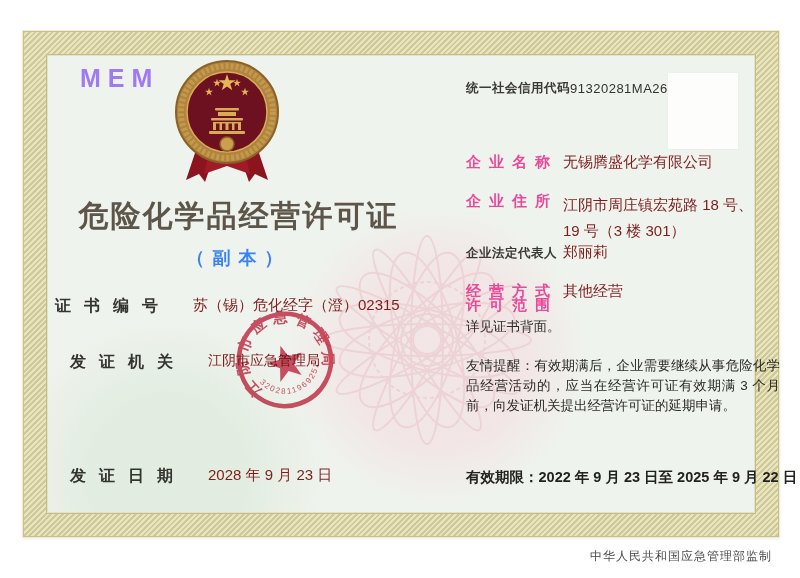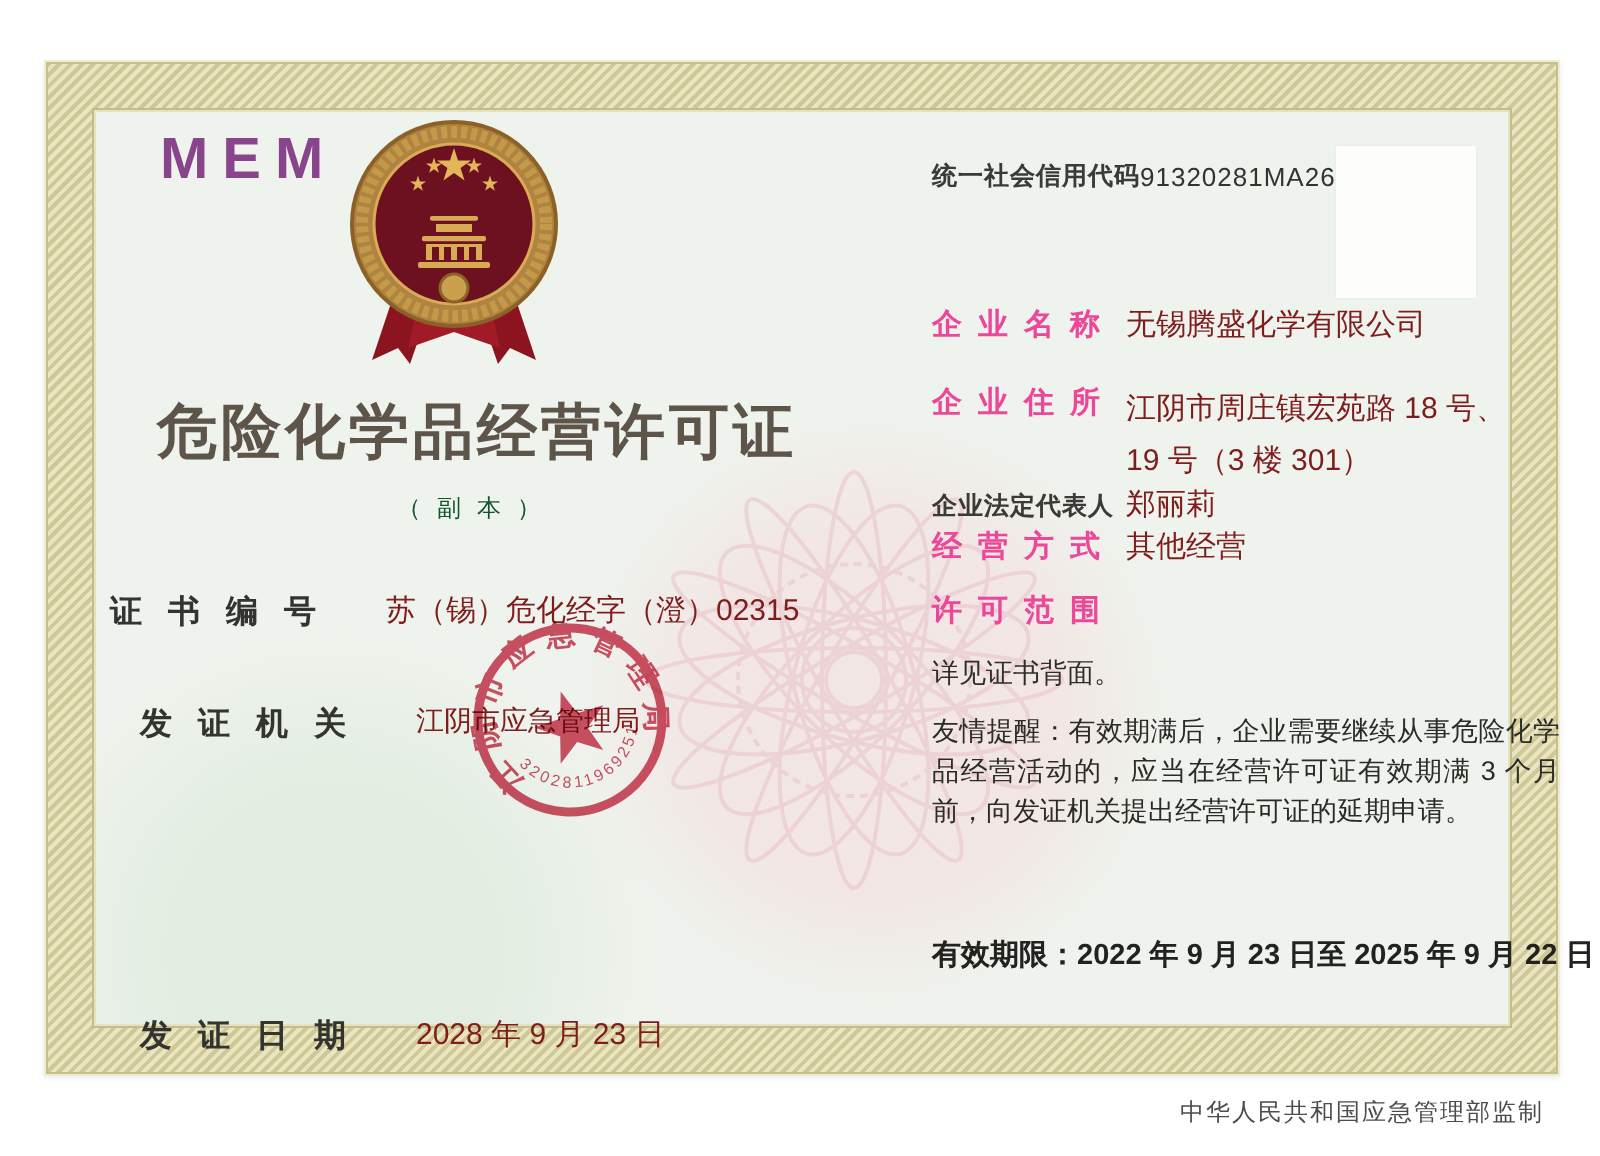--- a/index.html
+++ b/index.html
@@ -18,24 +18,24 @@
   .inner{
     position:absolute;left:24px;top:24px;right:24px;bottom:24px;
     background:
       radial-gradient(circle at 390px 300px, rgba(244,220,223,.55) 0 90px, rgba(244,220,223,0) 150px),
       radial-gradient(circle at 120px 420px, rgba(214,231,214,.5) 0 80px, rgba(214,231,214,0) 160px),
       #eff3ed;
     border:1px solid #c2bd8e;
     box-shadow:0 0 0 1px #e6e2bc inset;
   }
   .abs{position:absolute;}
-  .mem{font-size:29px;font-weight:bold;letter-spacing:7px;color:#701a75;opacity:.8;}
+  .mem{font-size:25px;font-weight:bold;letter-spacing:7px;color:#8b5cf6;opacity:.8;}
   .title{width:345px;text-align:center;font-family:"Liberation Serif","DejaVu Serif",serif;
          font-size:30px;font-weight:bold;letter-spacing:2px;color:#5d554a;}
-  .subtitle{width:345px;text-align:center;font-size:12px;font-weight:normal;letter-spacing:8px;color:#14532d;}
+  .subtitle{width:345px;text-align:center;font-size:18px;font-weight:bold;letter-spacing:8px;color:#3b82f6;}
   .row{display:flex;align-items:flex-start;}
   .lbl-big{font-size:16px;font-weight:bold;letter-spacing:13px;color:#33332f;flex:0 0 138px;white-space:nowrap;}
   .lbl-r{font-size:15px;font-weight:bold;letter-spacing:8px;color:#ec4899;flex:0 0 97px;white-space:nowrap;}
   .lbl-sm{font-size:12.5px;font-weight:bold;letter-spacing:.5px;color:#3a3a36;flex:0 0 97px;white-space:nowrap;}
   .val{font-size:15px;color:#7f1d1d;}
   .val-sm{font-size:13px;color:#33332f;letter-spacing:.5px;}
   .note{font-size:13.5px;color:#2e2e2a;}
   .reminder{width:314px;font-size:13.5px;line-height:1.48;color:#2b2b27;text-align:justify;}
   .validity{font-size:14.5px;font-weight:bold;color:#22221f;white-space:nowrap;}
   .maker{font-size:12px;color:#4c4c4c;letter-spacing:1px;}
@@ -119,21 +119,21 @@
   <div class="abs subtitle" style="left:66px;top:246px;">（副本）</div>
 
   <div class="abs row" style="left:55px;top:296px;">
     <span class="lbl-big">证书编号</span>
     <span class="val">苏（锡）危化经字（澄）02315</span>
   </div>
   <div class="abs row" style="left:70px;top:352px;">
     <span class="lbl-big">发证机关</span>
     <span class="val" style="font-size:14px;">江阴市应急管理局</span>
   </div>
-  <div class="abs row" style="left:70px;top:466px;margin-top:42px;">
+  <div class="abs row" style="left:70px;top:466px;">
     <span class="lbl-big">发证日期</span>
     <span class="val">2028 年 9 月 23 日</span>
   </div>
 
   <svg class="abs stamp" style="left:210px;top:285px;" width="150" height="150" viewBox="0 0 150 150">
     <circle cx="75" cy="75" r="46" fill="none" stroke="#cc3b52" stroke-width="4.5"></circle>
     <polygon points="75,60 79.5,72.9 93.1,73.1 82.2,81.3 86.2,94.4 75,86.6 63.8,94.4 67.8,81.3 56.9,73.1 70.5,72.9" fill="#cc3b52"></polygon>
     <defs>
       <path id="arcTop" d="M43.9,96.8 A38,38 0 1 1 106.1,96.8" fill="none"></path>
       <path id="arcBot" d="M43.1,86.6 A34,34 0 0 0 106.9,86.6" fill="none"></path>
@@ -162,28 +162,28 @@
       <span>江阴市周庄镇宏苑路 18 号、</span><br>
       <span>19 号（3 楼 301）</span>
     </span>
   </div>
 
   <div class="abs row" style="left:466px;top:243px;">
     <span class="lbl-sm" style="margin-top:2px;">企业法定代表人</span>
     <span class="val">郑丽莉</span>
   </div>
 
-  <div class="abs row" style="left:466px;top:262px;margin-top:2px;">
+  <div class="abs row" style="left:466px;top:262px;margin-top:20px;">
     <span class="lbl-r">经营方式</span>
     <span class="val">其他经营</span>
   </div>
 
   <div class="abs" style="left:466px;top:296px;">
     <div class="lbl-r">许可范围</div>
-    <div class="note" style="margin-top:13px;">详见证书背面。</div>
+    <div class="note" style="margin-top:3px;">详见证书背面。</div>
   </div>
 
   <div class="abs reminder" style="left:466px;top:356px;">友情提醒：有效期满后，企业需要继续从事危险化学品经营活动的，应当在经营许可证有效期满 3 个月前，向发证机关提出经营许可证的延期申请。</div>
 
   <div class="abs validity" style="left:466px;top:468px;">
     <span>有效期限：</span><span>2022 年 9 月 23 日至 2025 年 9 月 22 日</span>
   </div>
 
   <div class="abs sticker" style="left:668px;top:73px;width:70px;height:76px;"></div>
 

